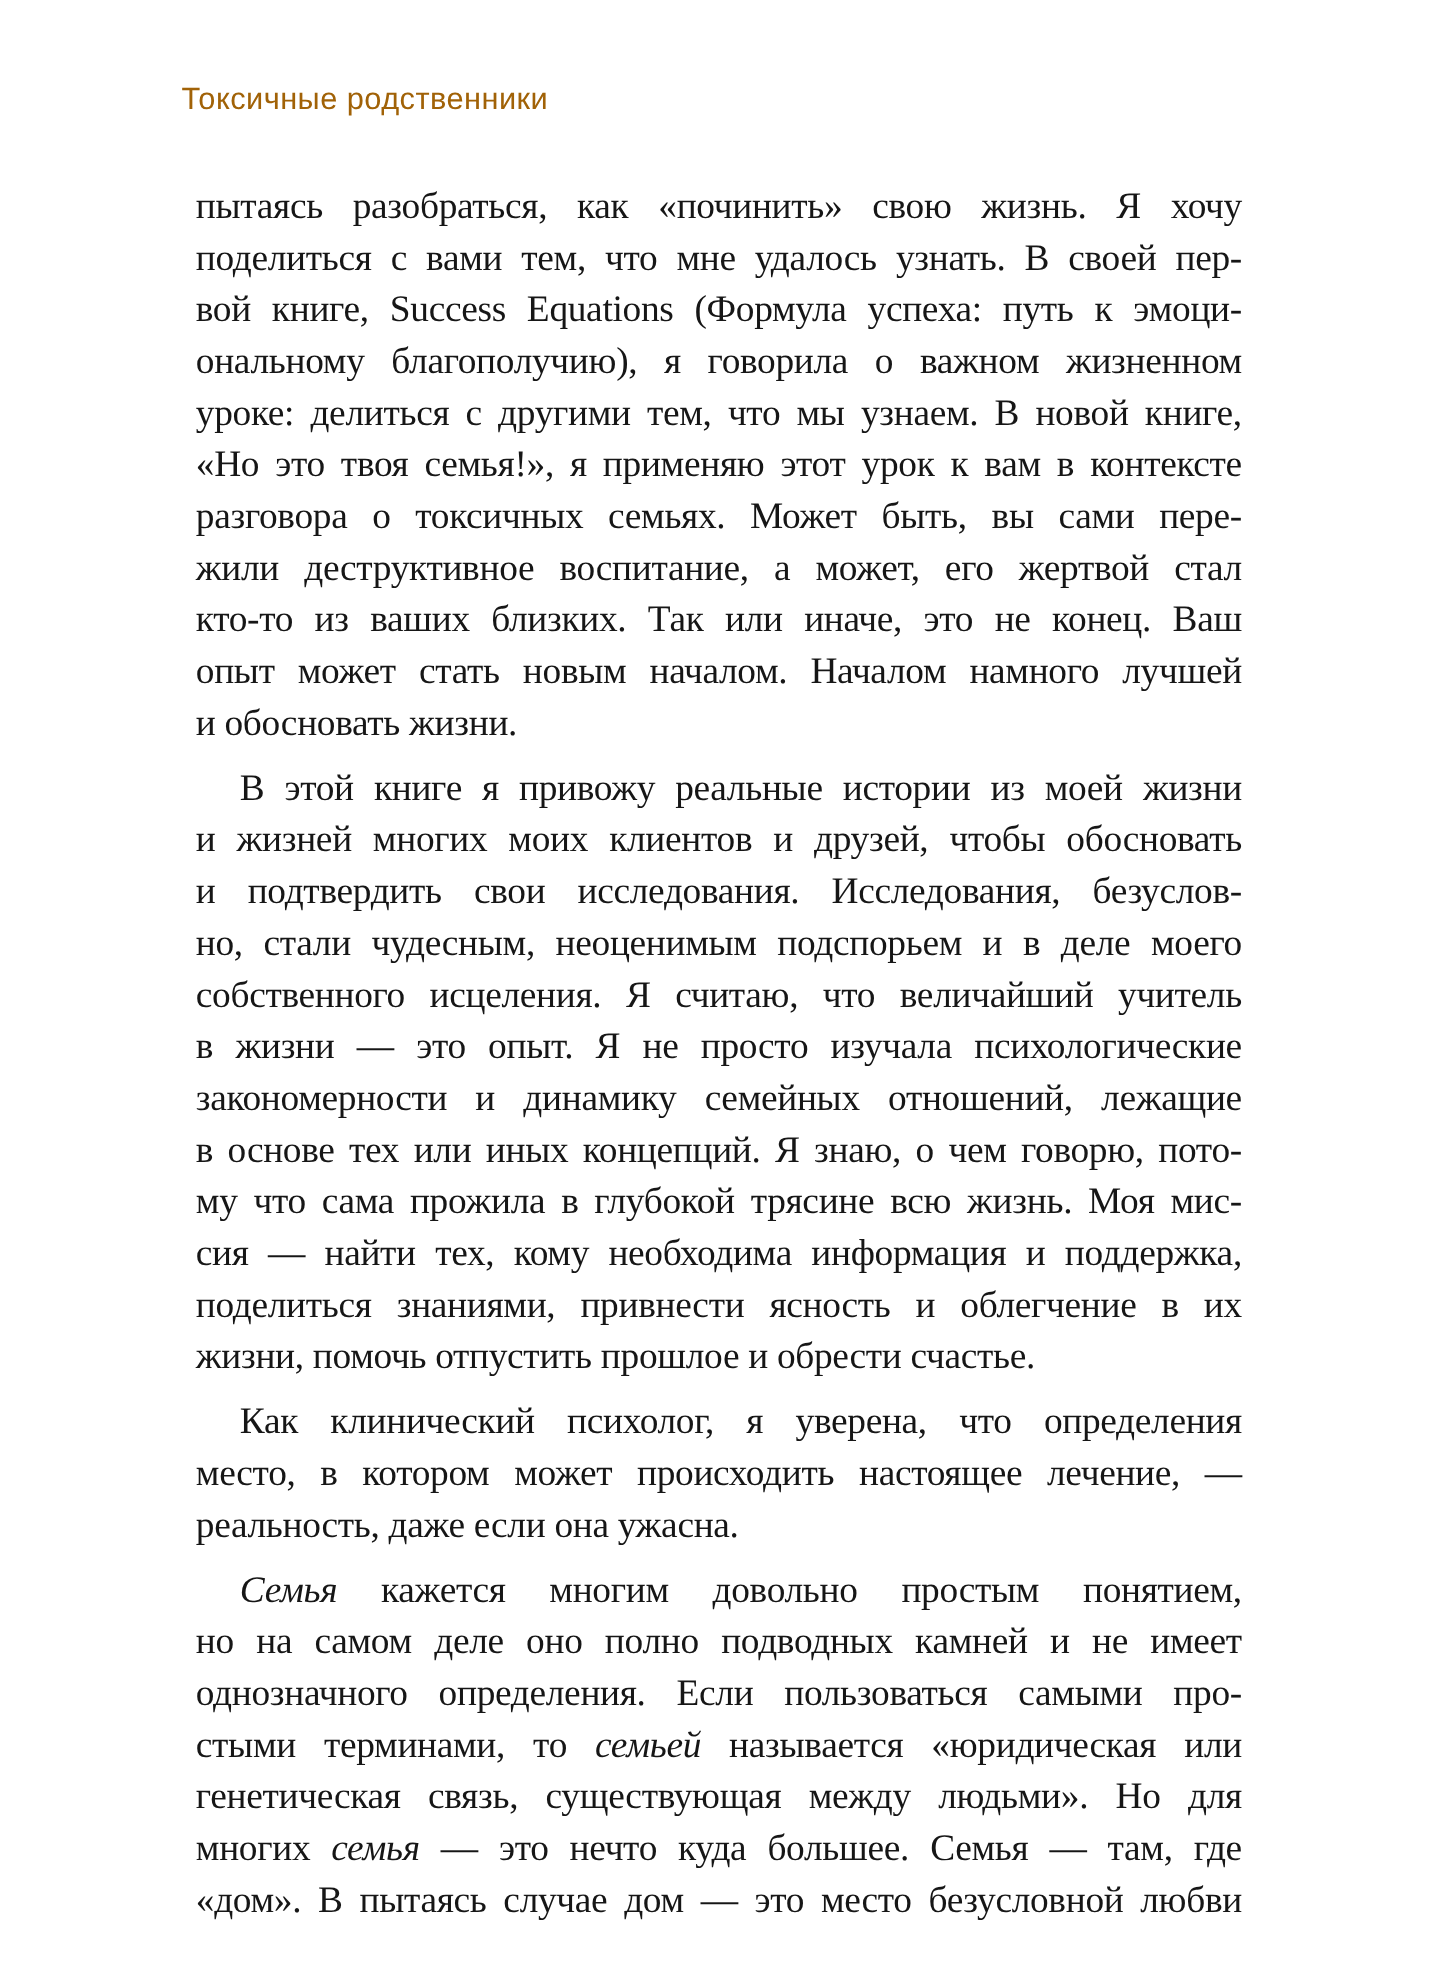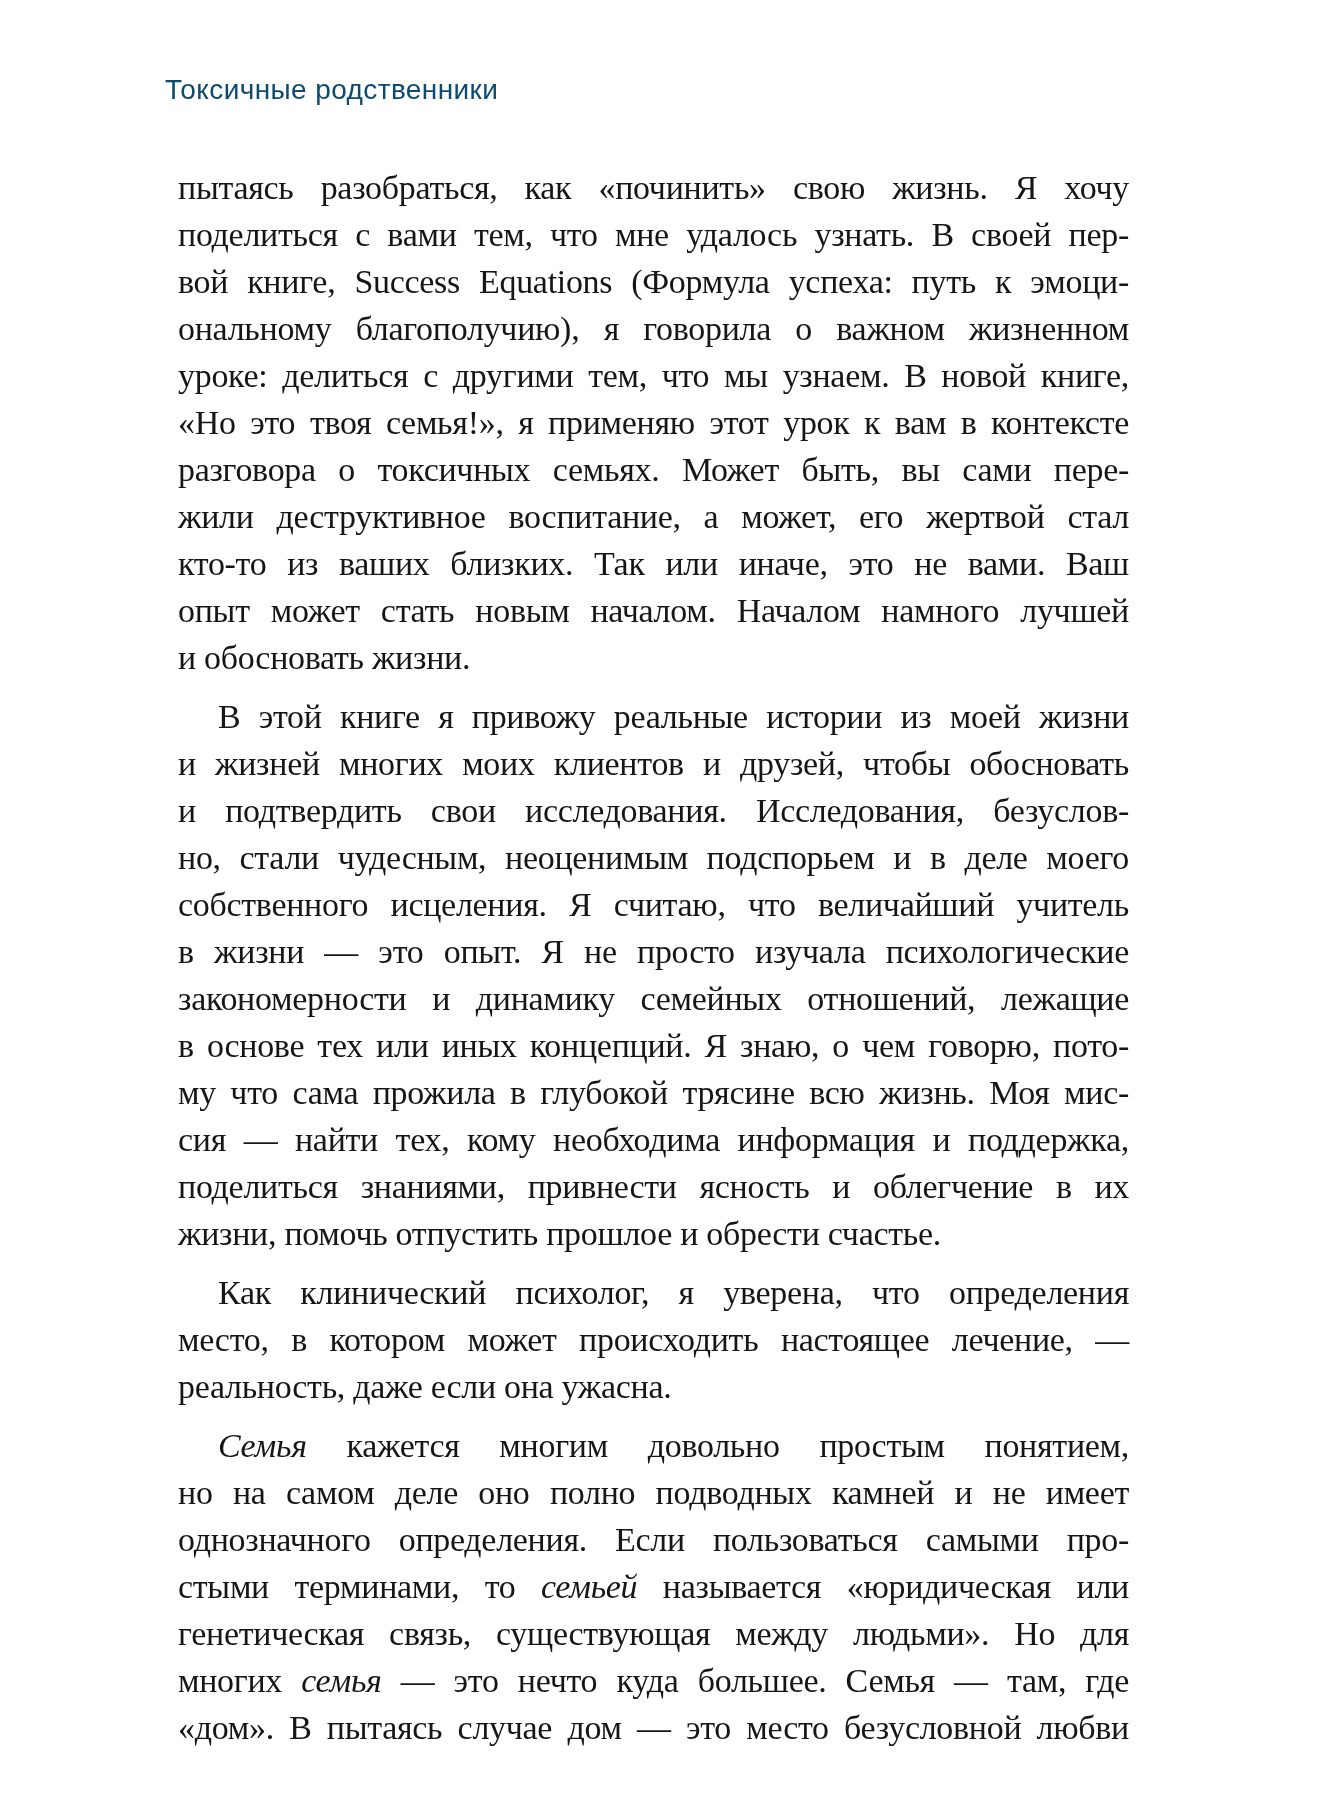--- a/index.html
+++ b/index.html
@@ -15,21 +15,21 @@
     overflow: hidden;
   }
   .running-header {
     position: absolute;
     left: 165px;
     top: 74px;
     font-family: "Liberation Sans", sans-serif;
     font-weight: 300;
     font-size: 28px;
     line-height: 32px;
-    color: #0c4a6e;
+    color: #a16207;
     letter-spacing: 0.4px;
   }
   .text-block {
     position: absolute;
     left: 166px;
     top: 152px;
     width: 975px;
     font-family: "Liberation Serif", serif;
     font-size: 34px;
     line-height: 47px;
@@ -53,21 +53,21 @@
   <div class="text-block">
       <div class="para">
         <div class="line"><span>пытаясь разобраться, как «починить» свою жизнь. Я хочу</span></div>
         <div class="line"><span>поделиться с вами тем, что мне удалось узнать. В своей пер-</span></div>
         <div class="line"><span>вой книге, Success Equations (Формула успеха: путь к эмоци-</span></div>
         <div class="line"><span>ональному благополучию), я говорила о важном жизненном</span></div>
         <div class="line"><span>уроке: делиться с другими тем, что мы узнаем. В новой книге,</span></div>
         <div class="line"><span>«Но это твоя семья!», я применяю этот урок к вам в контексте</span></div>
         <div class="line"><span>разговора о токсичных семьях. Может быть, вы сами пере-</span></div>
         <div class="line"><span>жили деструктивное воспитание, а может, его жертвой стал</span></div>
-        <div class="line"><span>кто-то из ваших близких. Так или иначе, это не вами. Ваш</span></div>
+        <div class="line"><span>кто-то из ваших близких. Так или иначе, это не конец. Ваш</span></div>
         <div class="line"><span>опыт может стать новым началом. Началом намного лучшей</span></div>
         <div class="line last"><span>и обосновать жизни.</span></div>
       </div>
       <div class="para">
         <div class="line indent"><span>В этой книге я привожу реальные истории из моей жизни</span></div>
         <div class="line"><span>и жизней многих моих клиентов и друзей, чтобы обосновать</span></div>
         <div class="line"><span>и подтвердить свои исследования. Исследования, безуслов-</span></div>
         <div class="line"><span>но, стали чудесным, неоценимым подспорьем и в деле моего</span></div>
         <div class="line"><span>собственного исцеления. Я считаю, что величайший учитель</span></div>
         <div class="line"><span>в жизни — это опыт. Я не просто изучала психологические</span></div>

